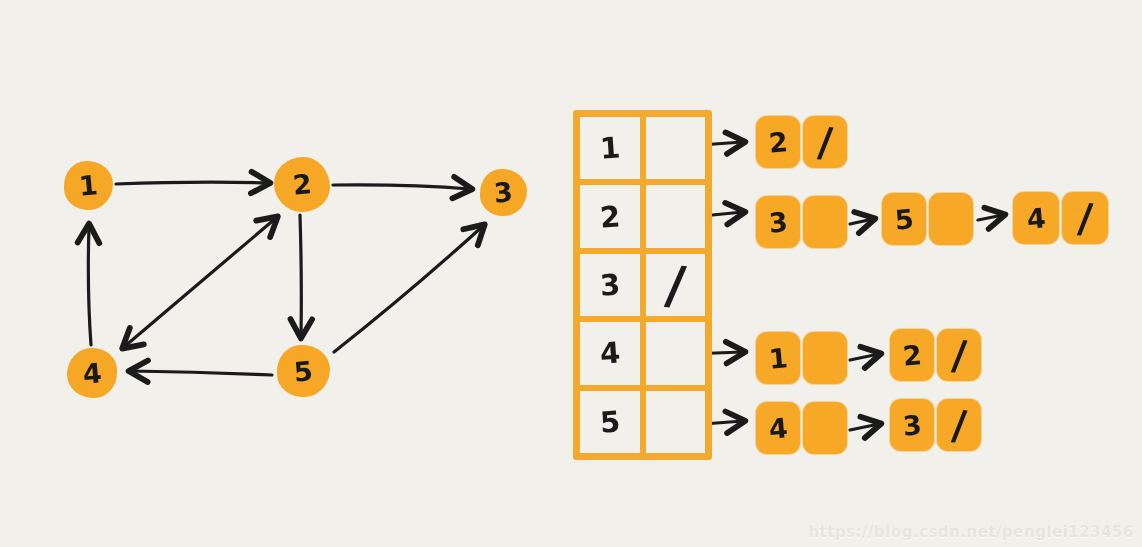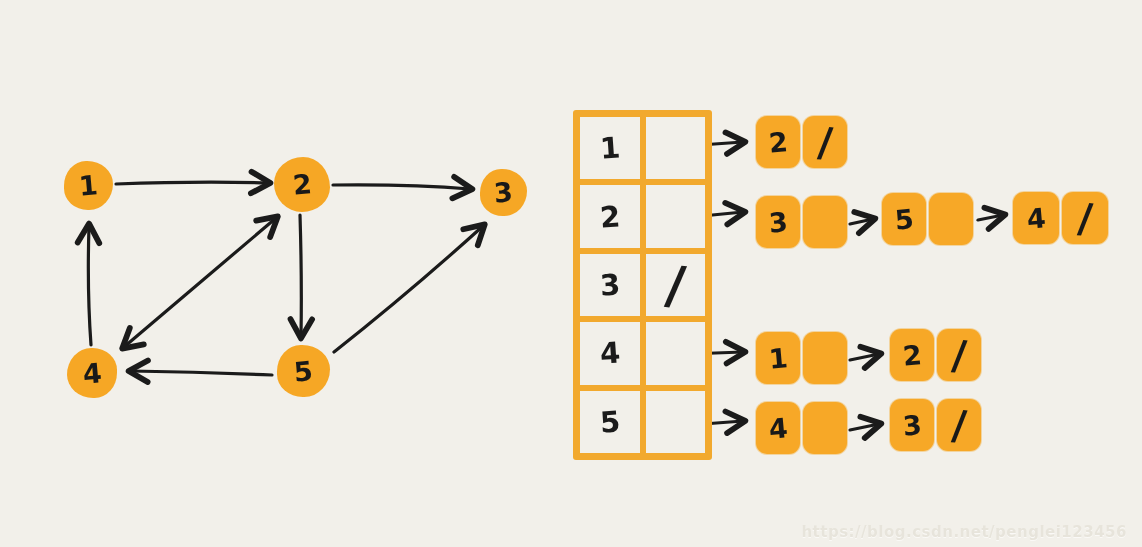--- a/index.html
+++ b/index.html
@@ -53,21 +53,21 @@
     background:#f7a827;
     border-radius:11px;
     display:flex;align-items:center;justify-content:center;
     font-size:27px;font-weight:bold;color:#191919;
     box-shadow:0 0 0 1px rgba(243,160,20,.35);
   }
   .ll-cell .digit{transform:rotate(-5deg);}
   .ll-cell .slash{font-size:40px;transform:rotate(4deg);line-height:0;}
 
   .watermark{
-    position:absolute;right:15px;bottom:6px;
+    position:absolute;right:8px;bottom:6px;
     font-size:15px;color:#e7e4db;
     letter-spacing:.5px;
     text-shadow:0 1px 0 rgba(255,255,255,.6);
     font-weight:bold;
   }
 </style>
 </head>
 <body>
 
 <div class="canvas">

